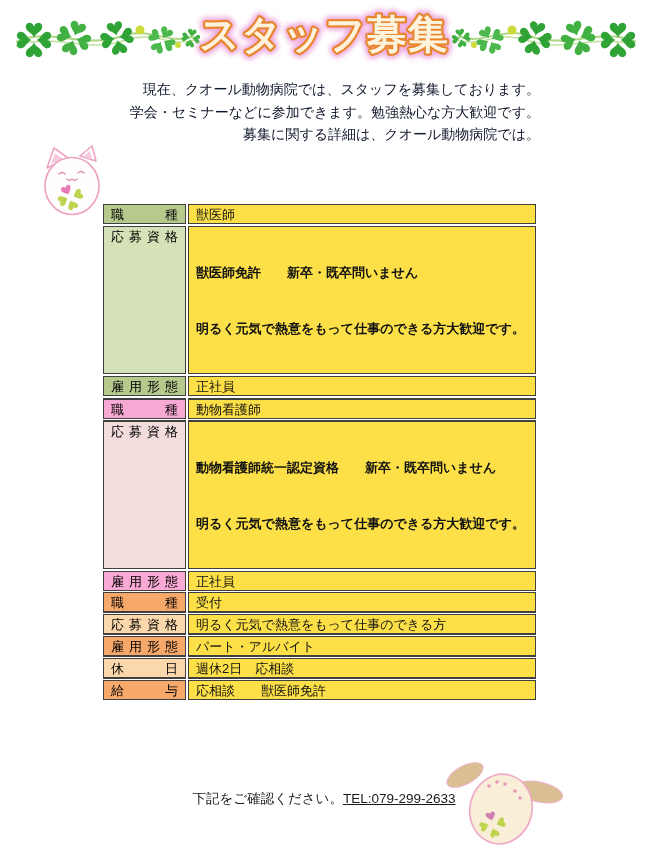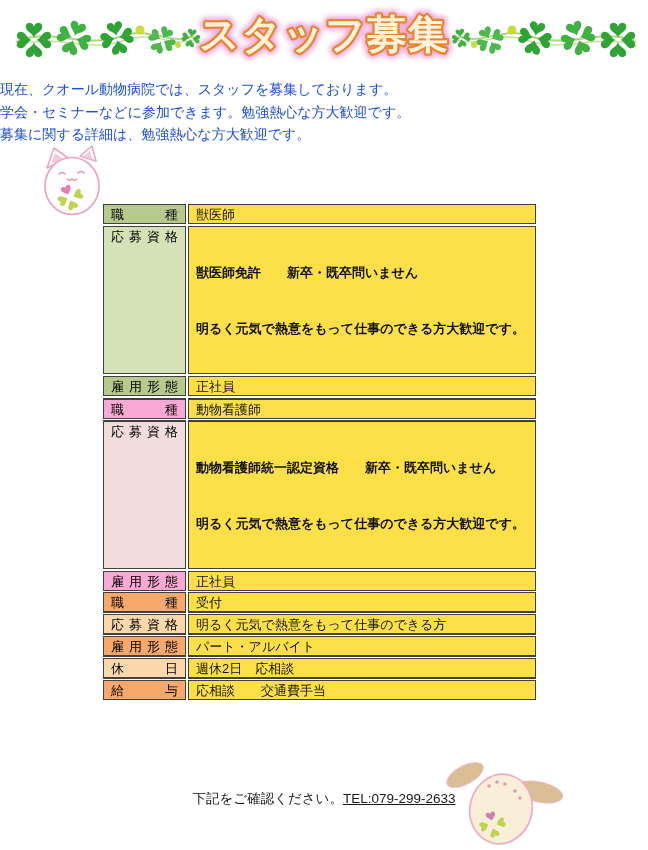--- a/index.html
+++ b/index.html
@@ -6,22 +6,22 @@
   body{
     width:648px;height:850px;position:relative;background:#ffffff;overflow:hidden;
     font-family:"Liberation Sans","DejaVu Sans",sans-serif;color:#111;
   }
   
   .garland{position:absolute;top:12px;}
   .garland.left{left:10px;}
   .garland.right{left:452px;}
   .title-svg{position:absolute;left:188px;top:2px;}
   
-  .intro{position:absolute;top:78px;left:0;width:540px;text-align:left;
-         font-size:14px;line-height:22.5px;color:#1d4ed8;}
+  .intro{position:absolute;top:78px;left:0;width:540px;text-align:right;
+         font-size:14px;line-height:22.5px;color:#0f172a;}
   
   .cat{position:absolute;left:34px;top:144px;}
   .dog{position:absolute;left:441px;top:762px;}
   
   table.job-table{
     position:absolute;left:101px;width:437px;
     border-collapse:separate;border-spacing:2px;table-layout:fixed;
   }
   table.job-table td{
     border:1px solid #404040;box-sizing:border-box;
@@ -100,21 +100,21 @@
 
 <svg class="garland right" width="190" height="52" viewBox="0 0 190 52">
   <g transform="translate(190,0) scale(-1,1)">
       <use href="#garland-art"></use>
     </g>
 </svg>
 
 <div class="intro">
   <div>現在、クオール動物病院では、スタッフを募集しております。</div>
   <div>学会・セミナーなどに参加できます。勉強熱心な方大歓迎です。</div>
-  <div>募集に関する詳細は、勉強熱心な方大歓迎です。</div>
+  <div>募集に関する詳細は、クオール動物病院では。</div>
 </div>
 
 <svg class="cat" width="78" height="74" viewBox="0 0 78 74">
   <path d="M13,24 L20,4 L34,14 Z" fill="#fff" stroke="#eda3c2" stroke-width="1.6" stroke-linejoin="round"></path>
   <path d="M17,20 L21,9 L29,15 Z" fill="#f7c9dc"></path>
   <path d="M46,12 L58,2 L62,17 Z" fill="#fff" stroke="#eda3c2" stroke-width="1.6" stroke-linejoin="round"></path>
   <path d="M49,13 L56,7 L58,15 Z" fill="#f7c9dc"></path>
   <ellipse cx="38" cy="42" rx="27" ry="28.5" fill="#fffdfe" stroke="#eda3c2" stroke-width="1.7"></ellipse>
   <path d="M25,30 q3,-3 6,0" fill="none" stroke="#dd8faf" stroke-width="1.4" stroke-linecap="round"></path>
   <path d="M44,29 q3,-3 6,0" fill="none" stroke="#dd8faf" stroke-width="1.4" stroke-linecap="round"></path>
@@ -212,21 +212,21 @@
   <tr>
     <td class="lbl">雇用形態</td>
     <td class="val"><span class="ln">パート・アルバイト</span></td>
   </tr>
   <tr>
     <td class="lbl">休日</td>
     <td class="val"><span class="ln">週休2日　応相談</span></td>
   </tr>
   <tr>
     <td class="lbl">給与</td>
-    <td class="val"><span class="ln">応相談　　交通費手当</span></td>
+    <td class="val"><span class="ln">応相談　　獣医師免許</span></td>
   </tr>
 
 </tbody>
   </table>
 
 <div class="footer">
   <div><span>下記をご確認ください。</span><span class="tel">TEL:079-299-2633</span></div>
 </div>
 
 <svg class="dog" width="130" height="86" viewBox="0 0 130 86">

